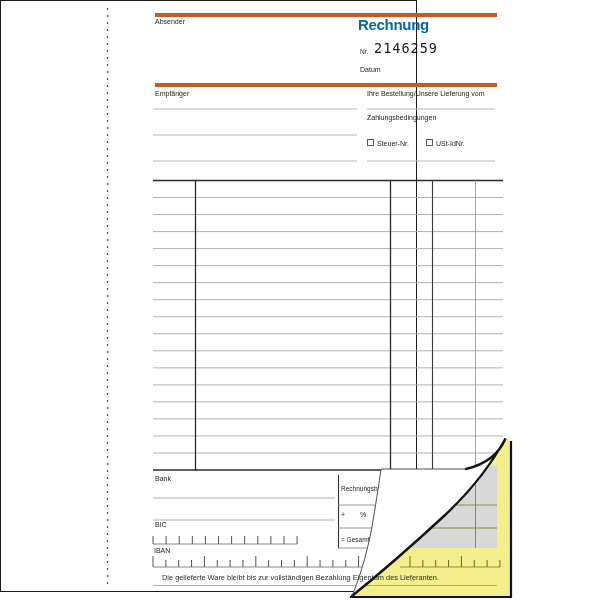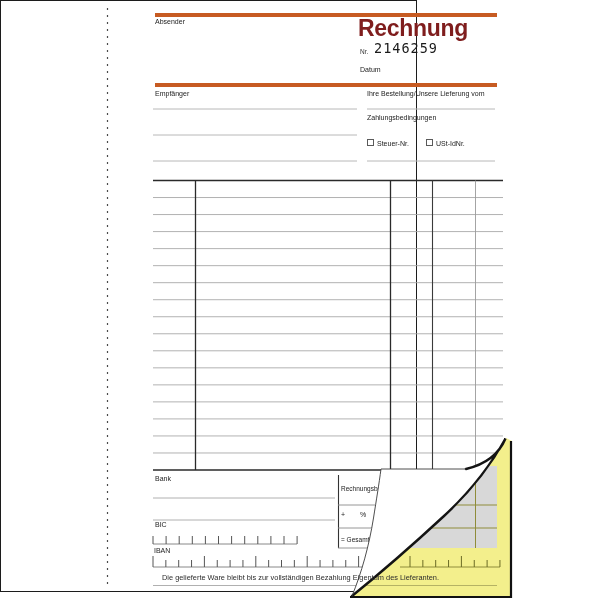--- a/index.html
+++ b/index.html
@@ -100,21 +100,21 @@
       <line x1="474.25" y1="560" x2="474.25" y2="567" stroke="#555" stroke-width="1"></line>
       <line x1="487.09999999999997" y1="560" x2="487.09999999999997" y2="567" stroke="#555" stroke-width="1"></line>
       <line x1="499.95" y1="560" x2="499.95" y2="567" stroke="#555" stroke-width="1"></line>
       <line x1="153" y1="585.5" x2="497" y2="585.5" stroke="#b0b0b0" stroke-width="1"></line>
     </svg>
 
   <div class="bar" style="left:155px;top:13px;width:342px;"></div>
   <div class="bar" style="left:155px;top:83px;width:342px;"></div>
 
   <div class="txt" style="left:155px;top:18px;font-size:7px;">Absender</div>
-  <div class="txt" style="left:358px;top:17px;font-size:23px;font-weight:bold;color:#7f1d1d;letter-spacing:-0.3px;">Rechnung</div>
+  <div class="txt" style="left:358px;top:17px;font-size:15px;font-weight:bold;color:#0369a1;letter-spacing:-0.3px;">Rechnung</div>
   <div class="txt" style="left:360px;top:49px;font-size:6.5px;color:#333;">Nr.</div>
   <div class="txt" style="left:374px;top:42px;font-size:13.5px;letter-spacing:1px;color:#1a1a1a;font-family:'DejaVu Sans Mono',monospace;">2146259</div>
   <div class="txt" style="left:360px;top:66px;font-size:7px;">Datum</div>
 
   <div class="txt" style="left:155px;top:90px;font-size:7px;">Empfänger</div>
   <div class="txt" style="left:367px;top:90px;font-size:7px;">Ihre Bestellung/Unsere Lieferung vom</div>
   <div class="txt" style="left:367px;top:114px;font-size:7px;">Zahlungsbedingungen</div>
 
   <div class="cbox" style="left:367px;top:139px;"></div>
   <div class="txt" style="left:377px;top:140px;font-size:7px;">Steuer-Nr.</div>

